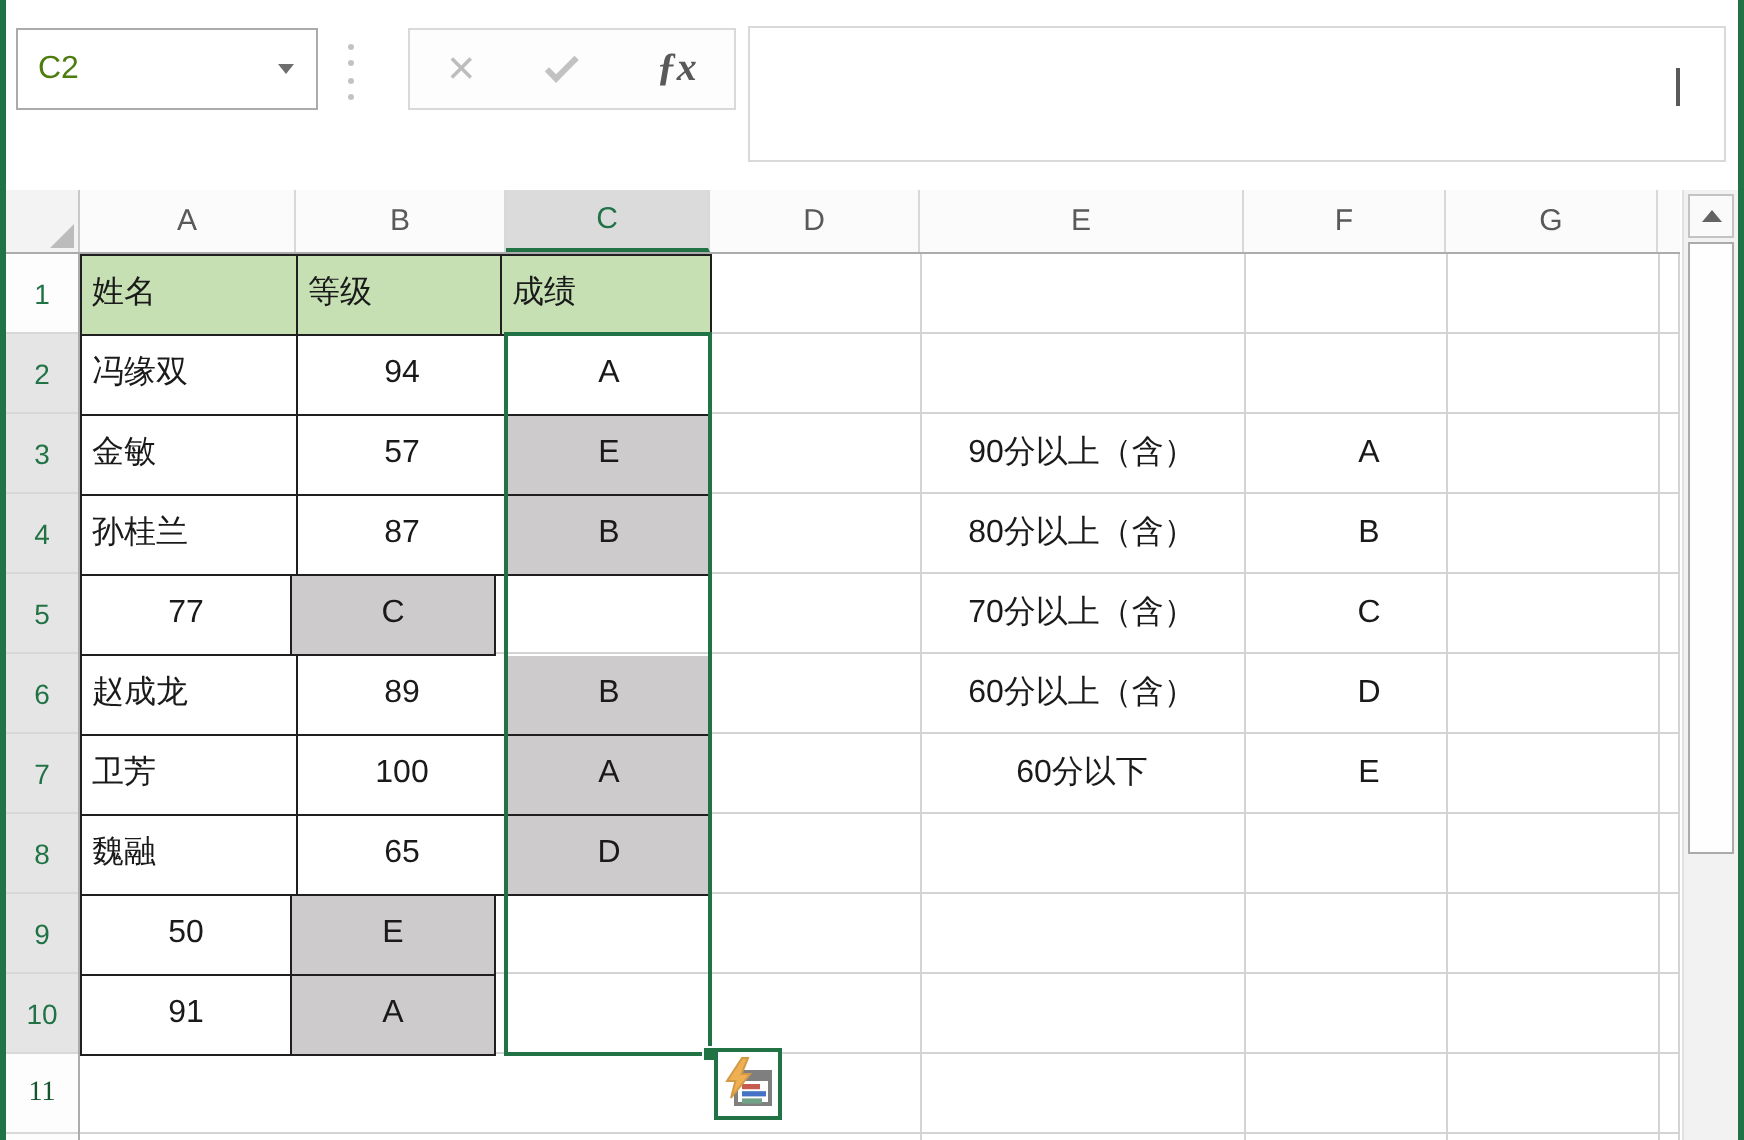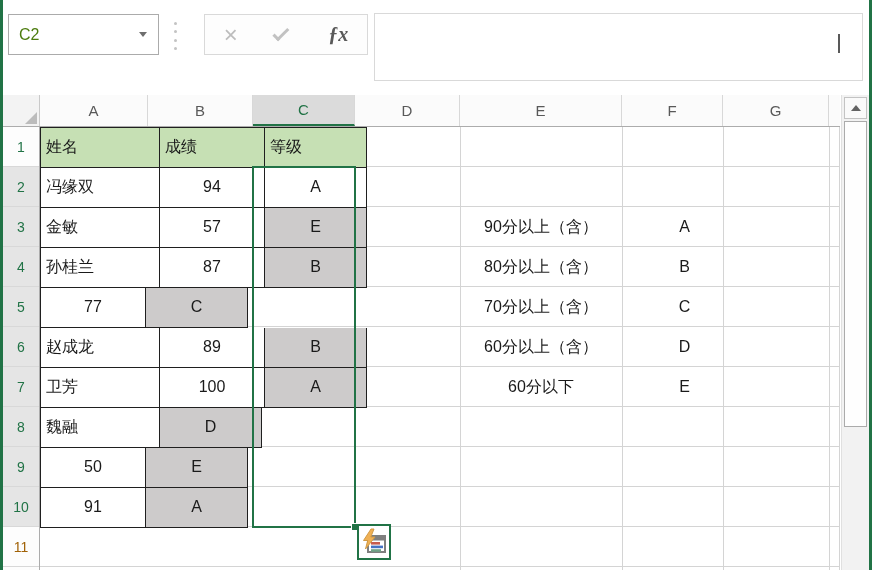--- a/index.html
+++ b/index.html
@@ -44,34 +44,34 @@
     border-left:12px solid transparent; border-bottom:12px solid #bcbcbc; }
   .col-h { height:31px; text-align:center; line-height:31px; font-size:15px; color:#595959;
     border-right:1px solid #d8d8d8; background:#fbfbfb; }
   .col-h.sel { background:#dbdbdb; color:#217346; border-bottom:2px solid #217346; line-height:29px; }
 
   
   .row-headers { left:3px; top:127px; width:37px; border-right:1px solid #acacac; background:#fff; }
   .row-h { height:40px; text-align:center; line-height:40px; font-size:14px; color:#217346;
     border-bottom:1px solid #d8d8d8; background:#fdfdfd; }
   .row-h.shaded { background:#e5e5e5; }
-  .row-h.dim { color:#a16207; }
+  .row-h.dim { color:#14532d;font-family:Liberation Serif, serif; }
   .row-sliver { height:3px; background:#fdfdfd; }
 
   
   .grid-body { left:40px; top:127px; width:800px; height:443px;
     background-image:repeating-linear-gradient(to bottom, #fff 0px, #fff 39px, #d4d4d4 39px, #d4d4d4 40px); }
   .vline { position:absolute; top:0; width:1px; height:443px; background:#d4d4d4; }
 
   
   .sheet-table { left:40px; top:127px; border-left:1px solid #1f1f1f; border-top:1px solid #1f1f1f; }
   .t-row { display:flex; height:40px; }
   .t-cell { border-right:1px solid #1f1f1f; border-bottom:1px solid #1f1f1f; height:40px;
     font-size:16px; line-height:38px; background:#fff; }
-  .c-name  { width:119px; text-align:left; padding-left:5px; }
+  .c-name  { width:108px; text-align:left; padding-left:5px;font-family:Liberation Mono, monospace; }
   .c-score { width:105px; text-align:center; }
   .c-grade { width:102px; text-align:center; background:#cdcbcb; }
   .t-row.hdr .t-cell { background:#c6e0b4; text-align:left; padding-left:5px; }
   .c-grade.active { background:#fff; }
 
   
   .legend { left:460px; top:207px; }
   .lg-row { display:flex; height:40px;gap:12px; }
   .lg-label { width:162px; text-align:center; font-size:16px; line-height:39px; }
   .lg-grade { width:101px; text-align:center; font-size:16px; line-height:39px; }
@@ -157,22 +157,22 @@
     <span class="vline" style="left:420px"></span>
     <span class="vline" style="left:582px"></span>
     <span class="vline" style="left:683px"></span>
     <span class="vline" style="left:789px"></span>
     <span class="vline" style="left:799px"></span>
   </div>
 
   <div class="abs sheet-table">
     <div class="t-row hdr">
       <div class="t-cell c-name">姓名</div>
+      <div class="t-cell c-grade" style="background:#c6e0b4">等级</div>
       <div class="t-cell c-score">成绩</div>
-      <div class="t-cell c-grade" style="background:#c6e0b4">等级</div>
     </div>
     <div class="t-row">
       <div class="t-cell c-name">冯缘双</div>
       <div class="t-cell c-score">94</div>
       <div class="t-cell c-grade active">A</div>
     </div>
     <div class="t-row">
       <div class="t-cell c-name">金敏</div>
       <div class="t-cell c-score">57</div>
       <div class="t-cell c-grade">E</div>
@@ -191,20 +191,21 @@
       <div class="t-cell c-score">89</div>
       <div class="t-cell c-grade">B</div>
     </div>
     <div class="t-row">
       <div class="t-cell c-name">卫芳</div>
       <div class="t-cell c-score">100</div>
       <div class="t-cell c-grade">A</div>
     </div>
     <div class="t-row">
       <div class="t-cell c-name">魏融</div>
+      <div class="t-cell c-score">65</div>
       <div class="t-cell c-grade">D</div>
     </div>
     <div class="t-row">
       <div class="t-cell c-score">50</div>
       <div class="t-cell c-grade">E</div>
     </div>
     <div class="t-row">
       <div class="t-cell c-score">91</div>
       <div class="t-cell c-grade">A</div>
     </div>

